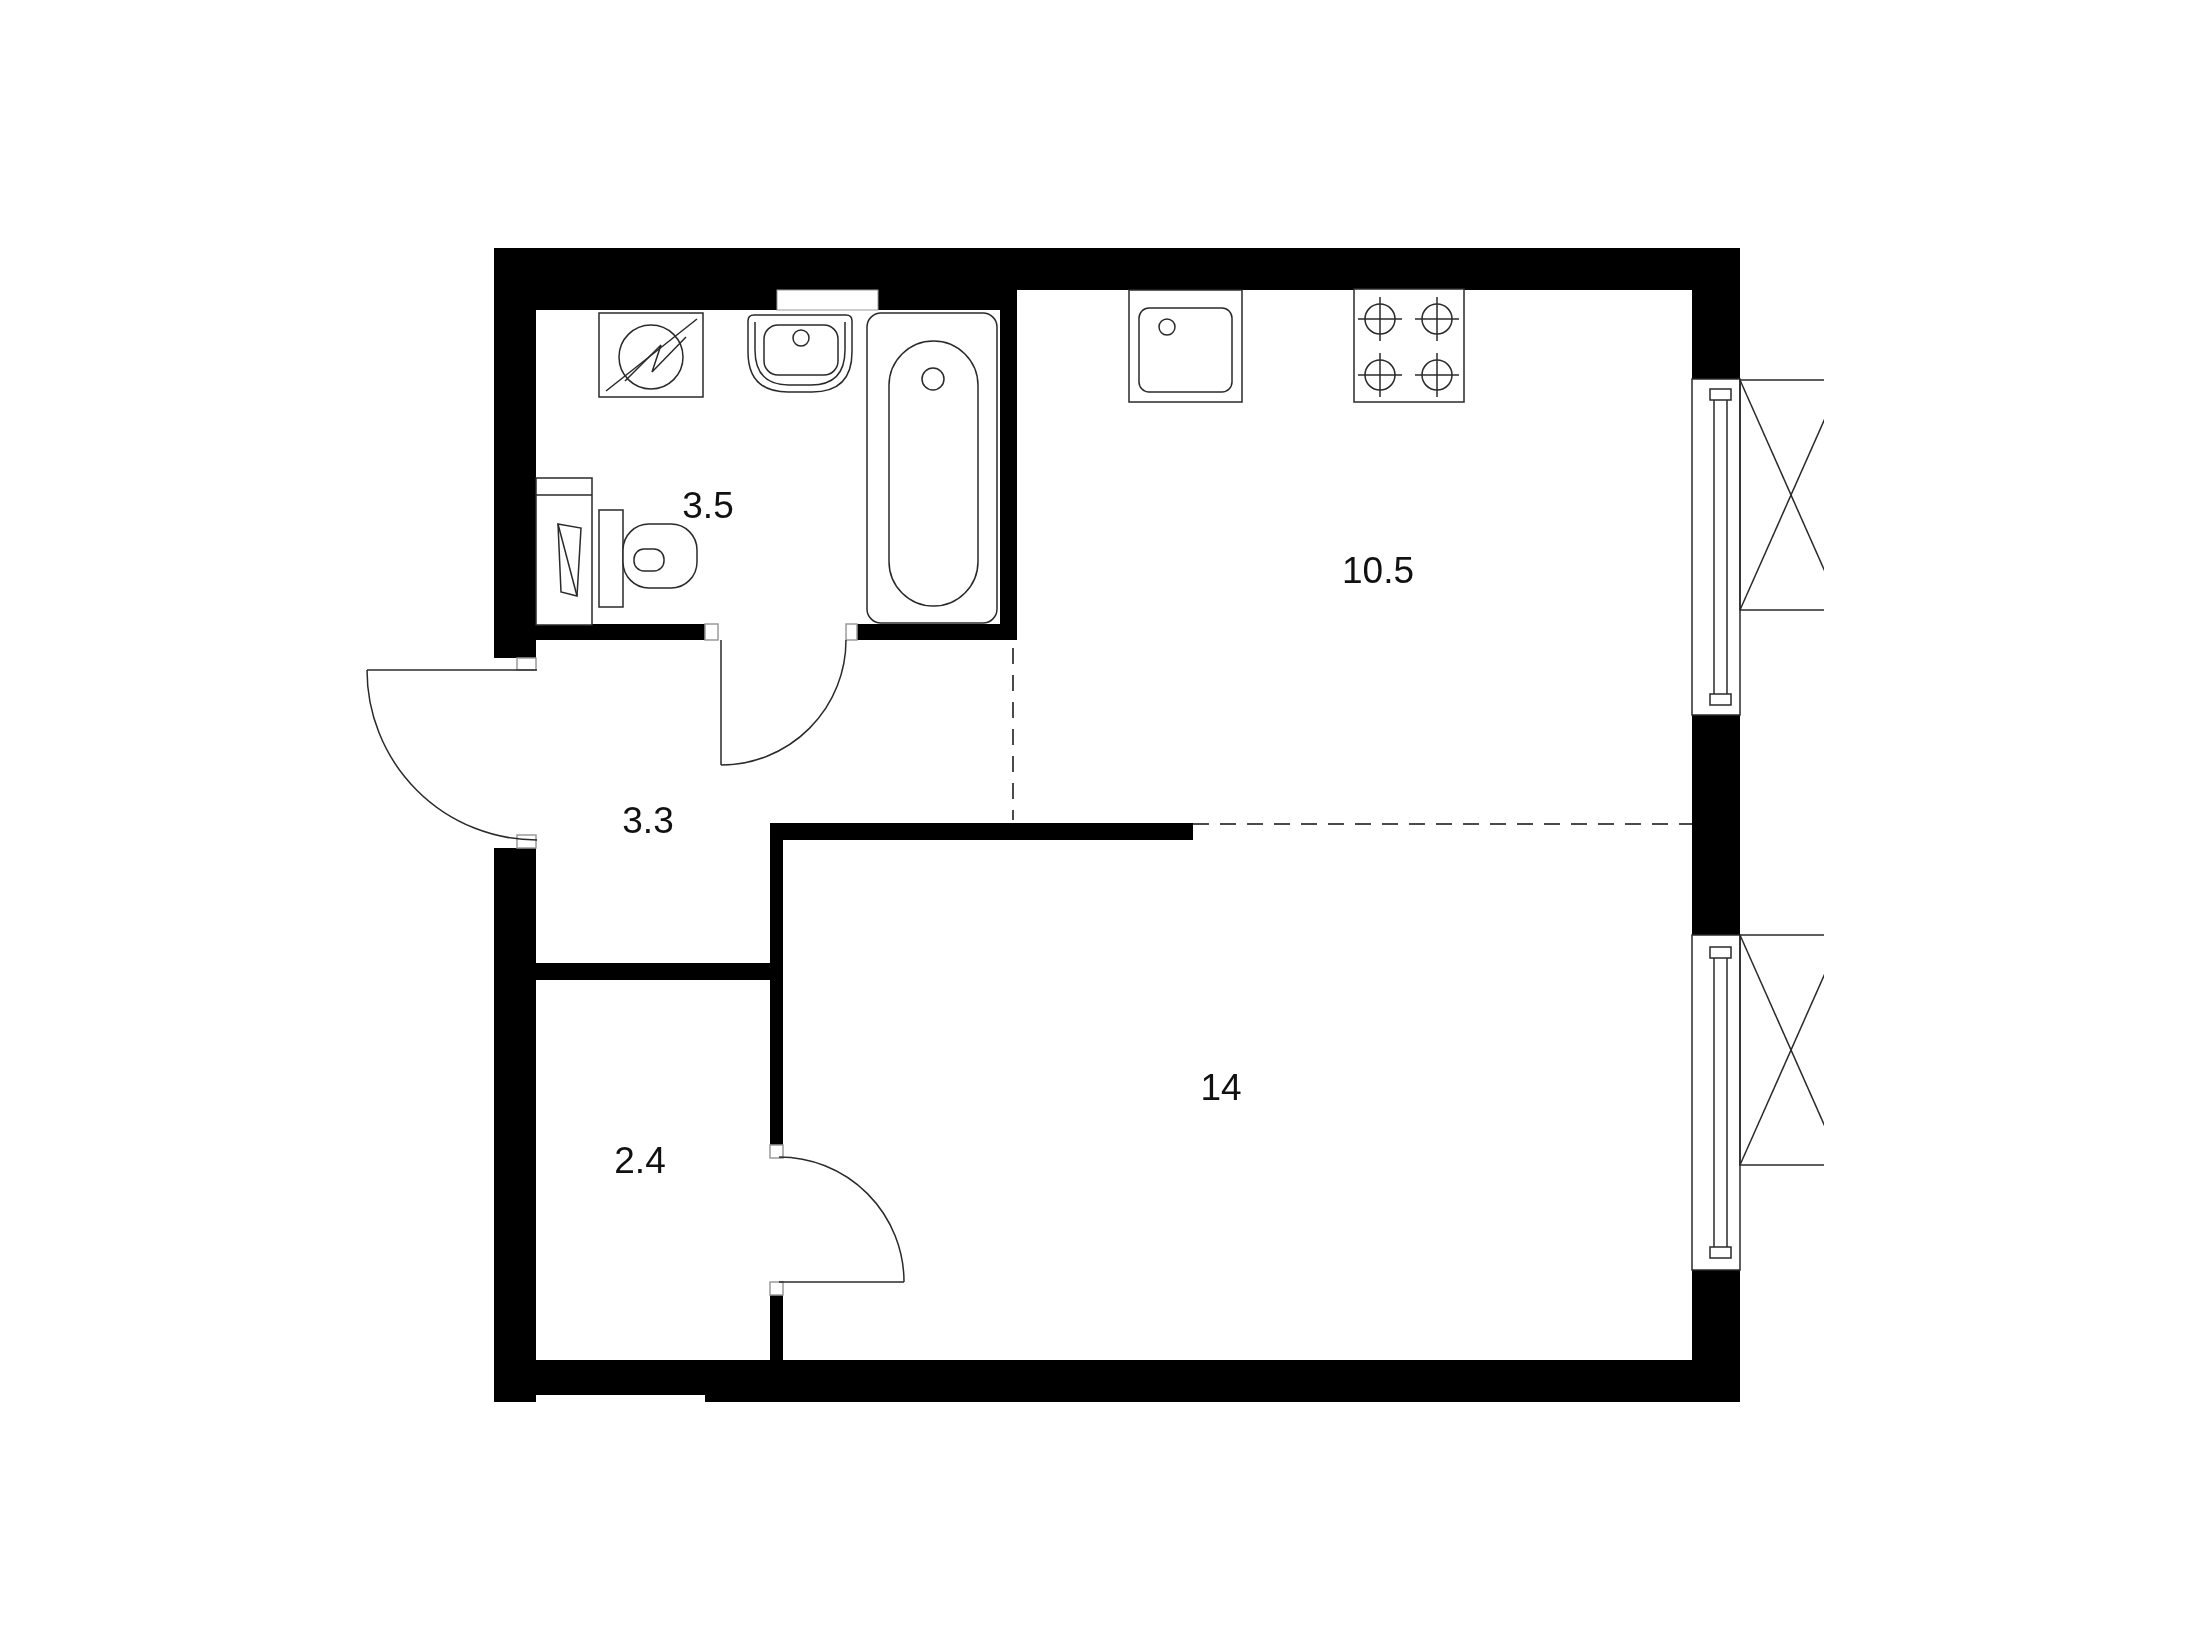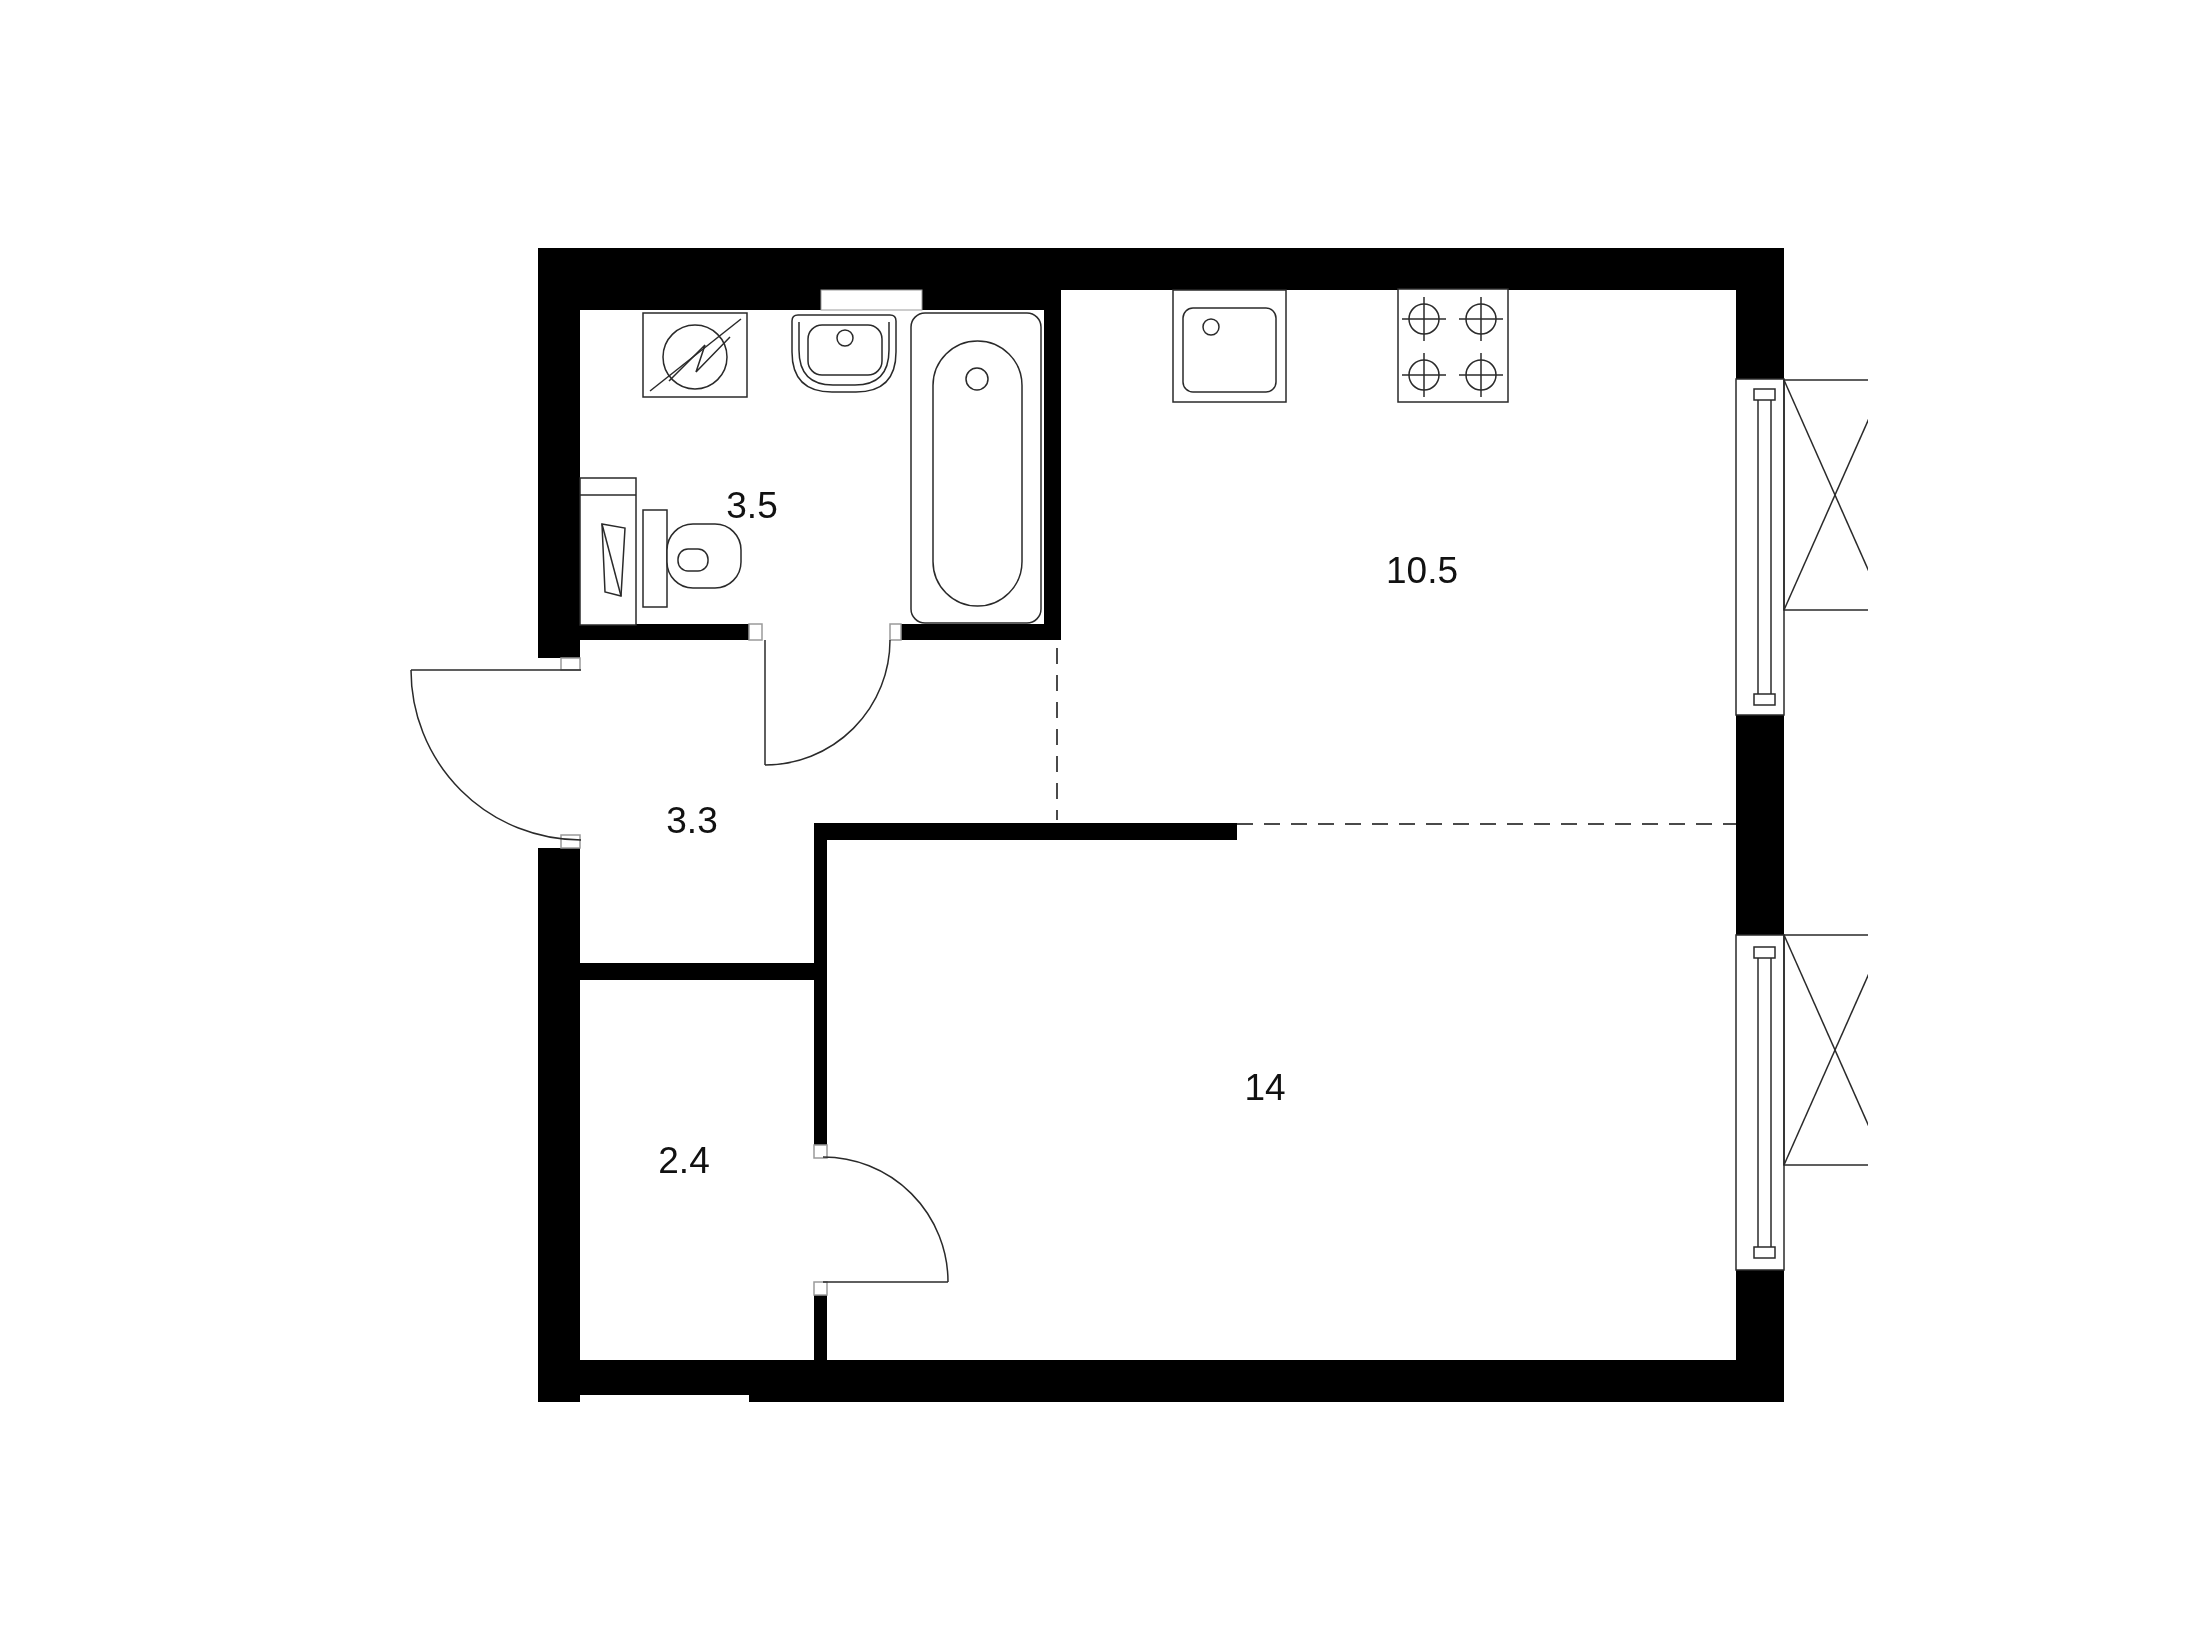--- a/index.html
+++ b/index.html
@@ -1,17 +1,17 @@
 <!DOCTYPE html>
 <html><head>
 <meta charset="utf-8">
 <style>
   html,body{margin:0;padding:0;background:#fff;}
   .stage{position:relative;width:1824px;height:1650px;background:#fff;overflow:hidden;
-         font-family:"Liberation Sans",sans-serif;margin-left:44px;}
+         font-family:"Liberation Sans",sans-serif;}
   svg{position:absolute;left:0;top:0;}
   text.room-label{font-family:"Liberation Sans",sans-serif;font-size:37px;fill:#111;}
 </style>
 </head>
 <body>
 
 <div class="stage">
 <svg width="2200" height="1650" viewBox="0 0 2200 1650">
 
   <g fill="#000000" stroke="none">

